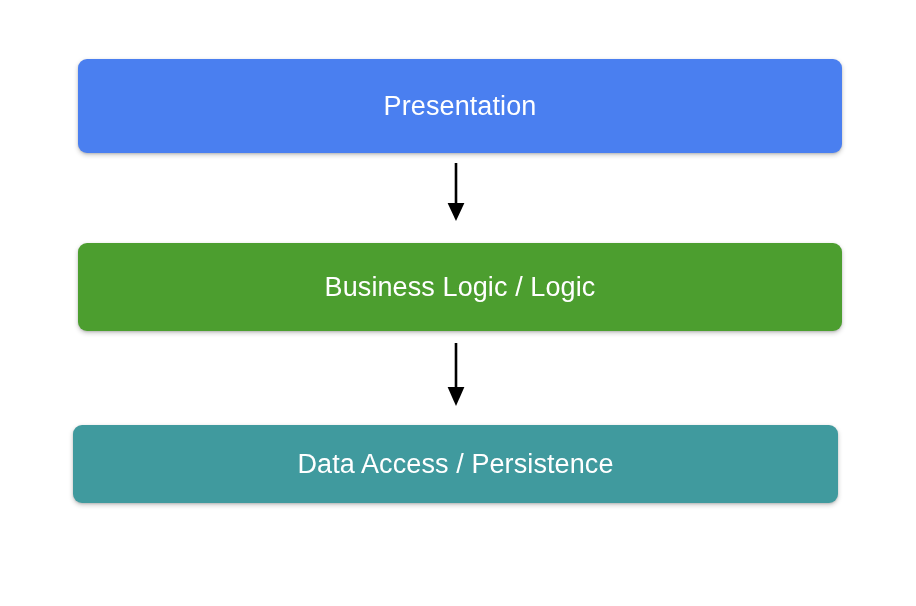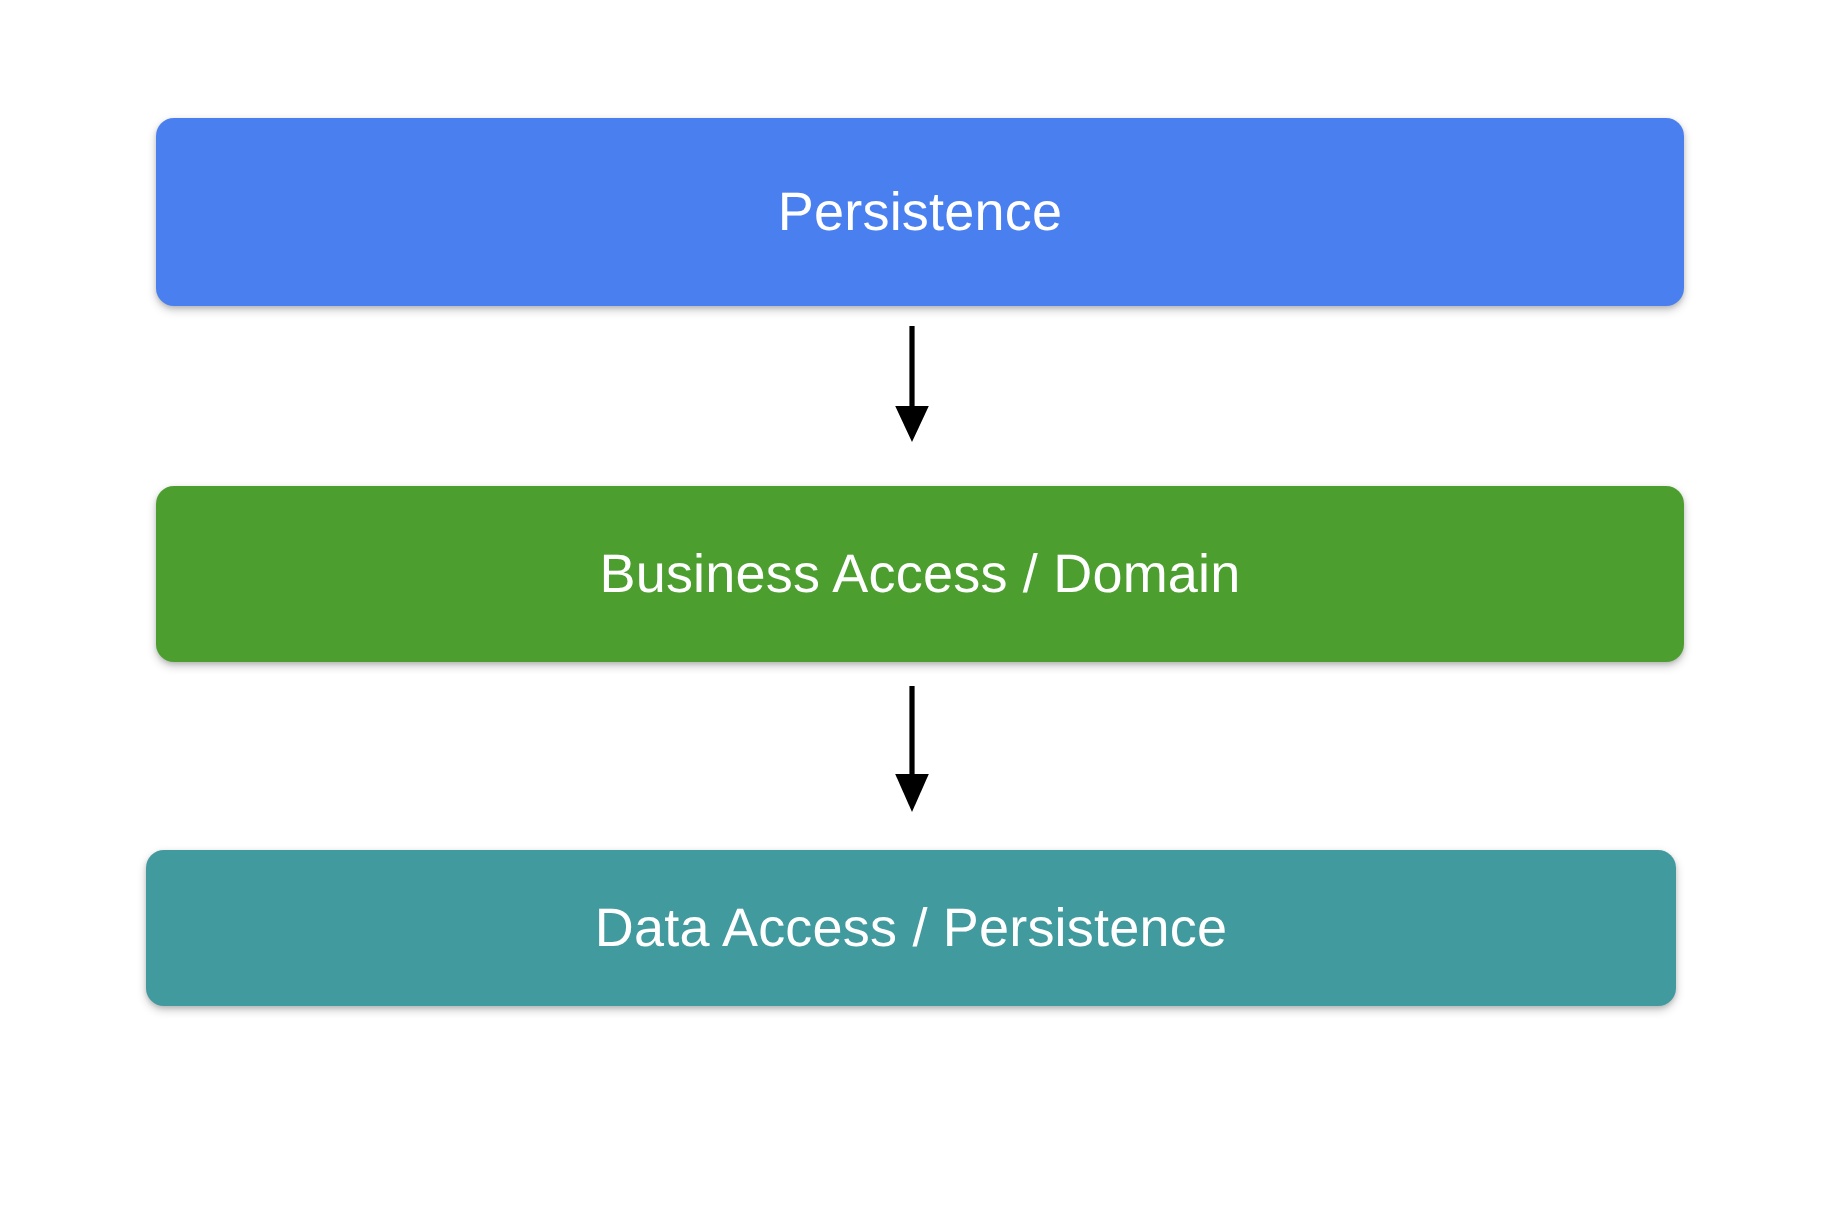--- a/index.html
+++ b/index.html
@@ -84,32 +84,32 @@
     height: 100%;
     overflow: visible;
   }
 </style>
 </head>
 <body>
 
 <div id="diagram-canvas">
 
   <div class="layer-box" id="box-presentation">
-    <span class="layer-label">Persistence</span>
+    <span class="layer-label">Presentation</span>
   </div>
 
   <div class="connector-arrow" id="arrow-presentation-to-business">
     <svg viewBox="0 0 32 58" preserveAspectRatio="none">
       <line x1="16" y1="0" x2="16" y2="40" stroke="#000000" stroke-width="2.6"></line>
       <polygon points="7.6,40 24.4,40 16,58" fill="#000000"></polygon>
     </svg>
   </div>
 
   <div class="layer-box" id="box-business-logic">
-    <span class="layer-label">Business Access / Domain</span>
+    <span class="layer-label">Business Logic / Logic</span>
   </div>
 
   <div class="connector-arrow" id="arrow-business-to-data">
     <svg viewBox="0 0 32 63" preserveAspectRatio="none">
       <line x1="16" y1="0" x2="16" y2="44" stroke="#000000" stroke-width="2.6"></line>
       <polygon points="7.6,44 24.4,44 16,63" fill="#000000"></polygon>
     </svg>
   </div>
 
   <div class="layer-box" id="box-data-access">

